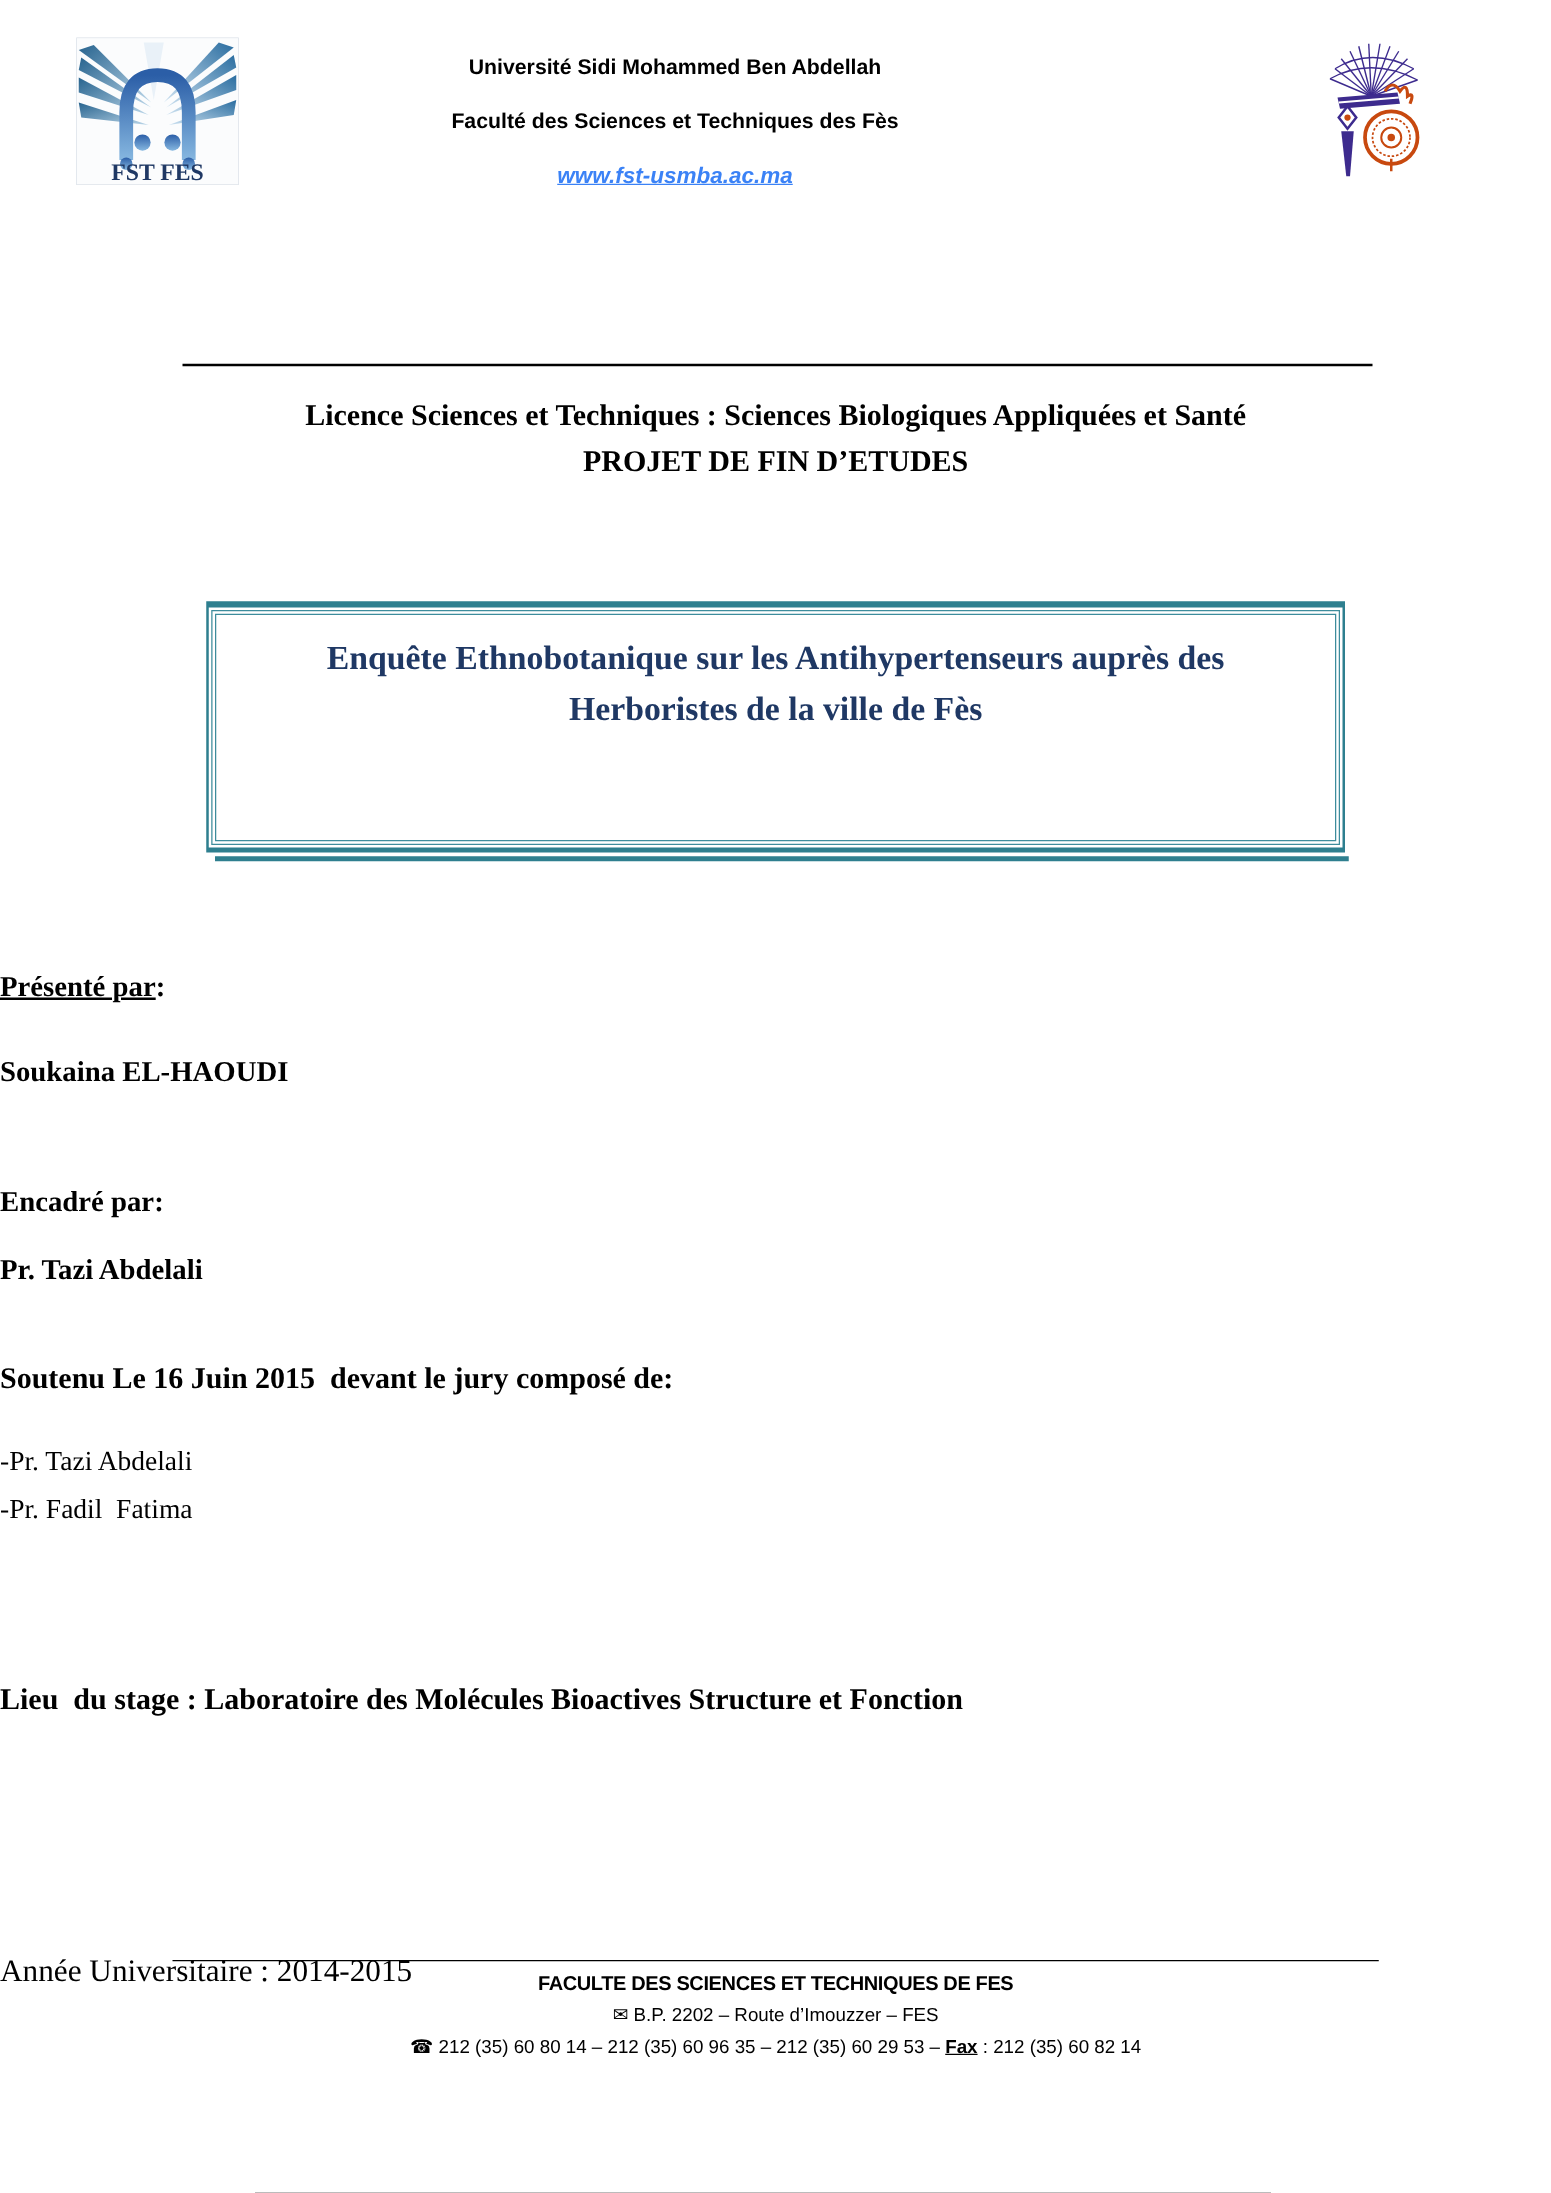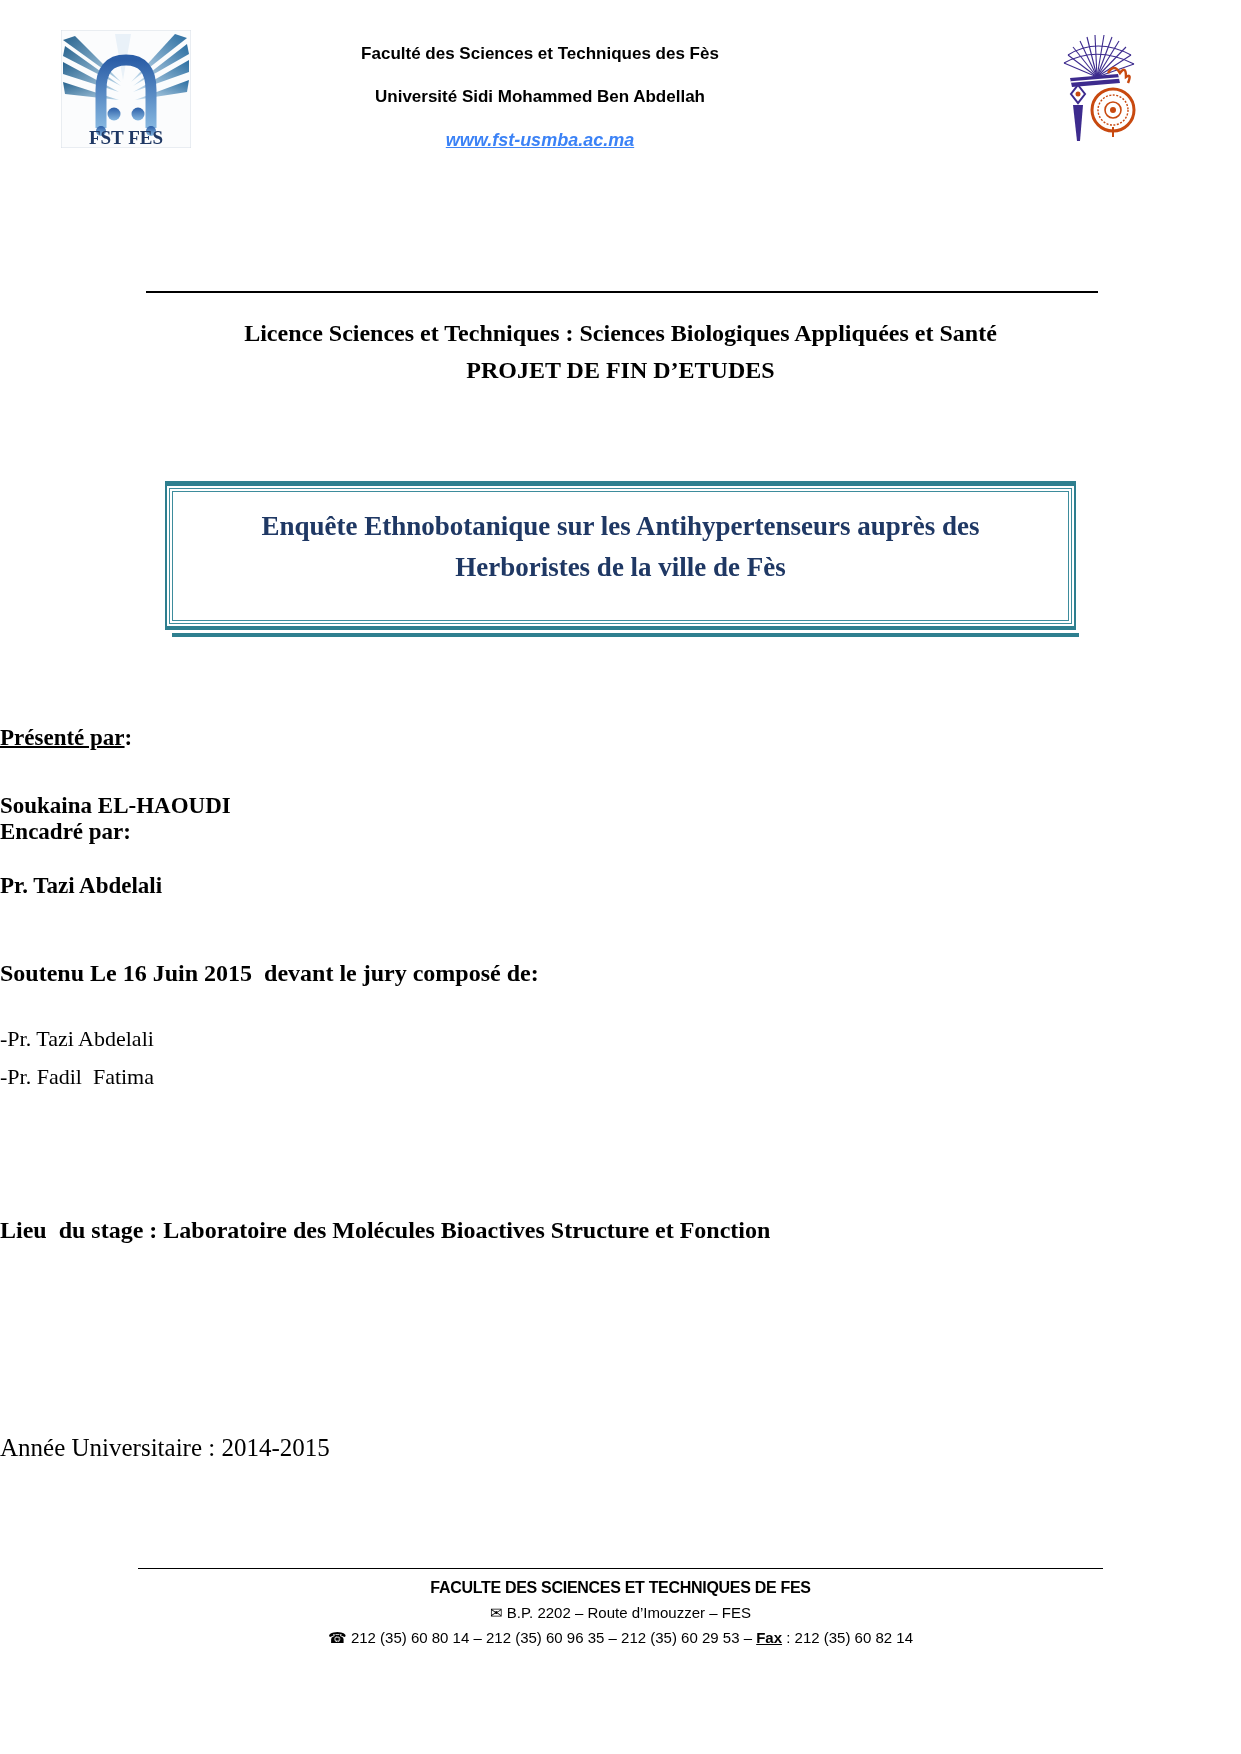--- a/index.html
+++ b/index.html
@@ -27,31 +27,31 @@
   .rule.header-rule{position:absolute;left:146px;bottom:0;margin:0;}
   
   .degree{margin-top:22px;text-align:center;font-weight:bold;font-size:24px;line-height:37px;}
   
   .title-box-outer{
     width:903px;margin:92px auto 0;
     border:2px solid #2e7f8f;border-top-width:5px;border-bottom-width:4px;
     padding:2px;
   }
   .title-box-mid{border:1px solid #3d8c9c;padding:2px;}
-  .title-box-inner{border:1px solid #3d8c9c;padding:14px 18px 32px;}
+  .title-box-inner{border:1px solid #3d8c9c;padding:14px 18px 84px;}
   .box-title{
     text-align:center;color:#1f3864;font-weight:bold;font-size:27px;line-height:41px;
   }
   .box-shadow-line{width:907px;height:4px;background:#2e7f8f;margin:3px auto 0 172px;}
   
   .c{text-align:left;}
   .label-line{margin-top:88px;font-size:23px;font-weight:bold;}
   .label-line .u{text-decoration:underline;text-decoration-thickness:2px;}
   .name-line{margin-top:42px;font-size:23px;font-weight:bold;}
-  .label-line2{font-size:23px;font-weight:bold;}
+  .label-line2{margin-top:78px;font-size:23px;font-weight:bold;}
   .name-line2{margin-top:28px;font-size:23px;font-weight:bold;}
   .soutenu{margin-top:61px;font-size:24px;font-weight:bold;white-space:pre-wrap;}
   .jury{margin-top:33px;font-size:22px;line-height:38px;}
   .jury div{white-space:pre-wrap;}
   .lieu{margin-top:42px;font-size:24px;font-weight:bold;line-height:37px;white-space:pre-wrap;}
   .annee{margin-top:111px;font-size:25px;}
   
   .footer{position:absolute;left:0;right:0;top:1568px;}
   .footer-rule{height:1px;background:#000;width:965px;margin:0 auto 6px;}
   .footer-text{
@@ -102,22 +102,22 @@
         <path d="M65,38 L65,72" stroke="url(#arch)" stroke-width="9" fill="none"></path>
         <circle cx="53" cy="84" r="6.5" fill="url(#arch)"></circle>
         <circle cx="77" cy="84" r="6.5" fill="url(#arch)"></circle>
         <circle cx="40" cy="101" r="5" fill="url(#arch)"></circle>
         <circle cx="90" cy="101" r="5" fill="url(#arch)"></circle>
         <text x="65" y="114" text-anchor="middle" font-family="Liberation Serif, serif" font-weight="bold" font-size="19" fill="#1f3864">FST FES</text>
       </svg>
     </div>
 
     <div class="header-text">
+      <div class="hline">Université Sidi Mohammed Ben Abdellah</div>
       <div class="hline">Faculté des Sciences et Techniques des Fès</div>
-      <div class="hline">Université Sidi Mohammed Ben Abdellah</div>
       <div>
         <a href="#" class="site-link">www.fst-usmba.ac.ma</a>
       </div>
     </div>
 
     <div class="usmba-logo">
       <svg width="82" height="115" viewBox="0 0 82 115">
 
         <g stroke="#3d2b8e" stroke-width="1.1" fill="none">
           <path d="M41,44 L8,30"></path>

